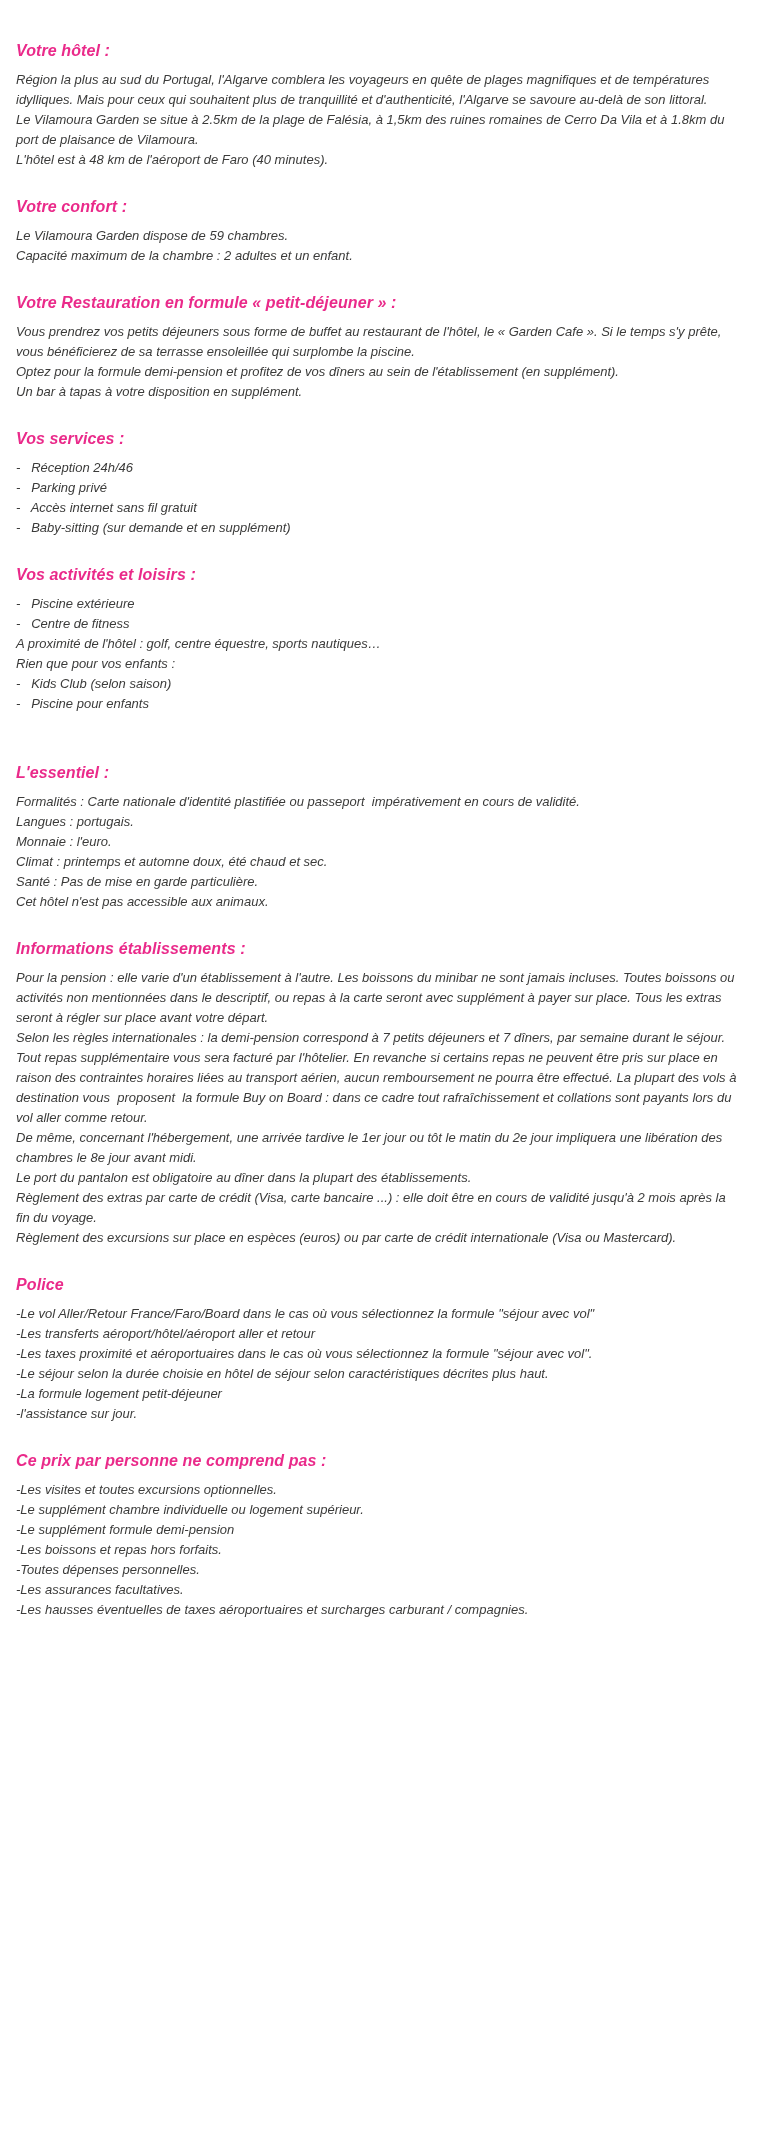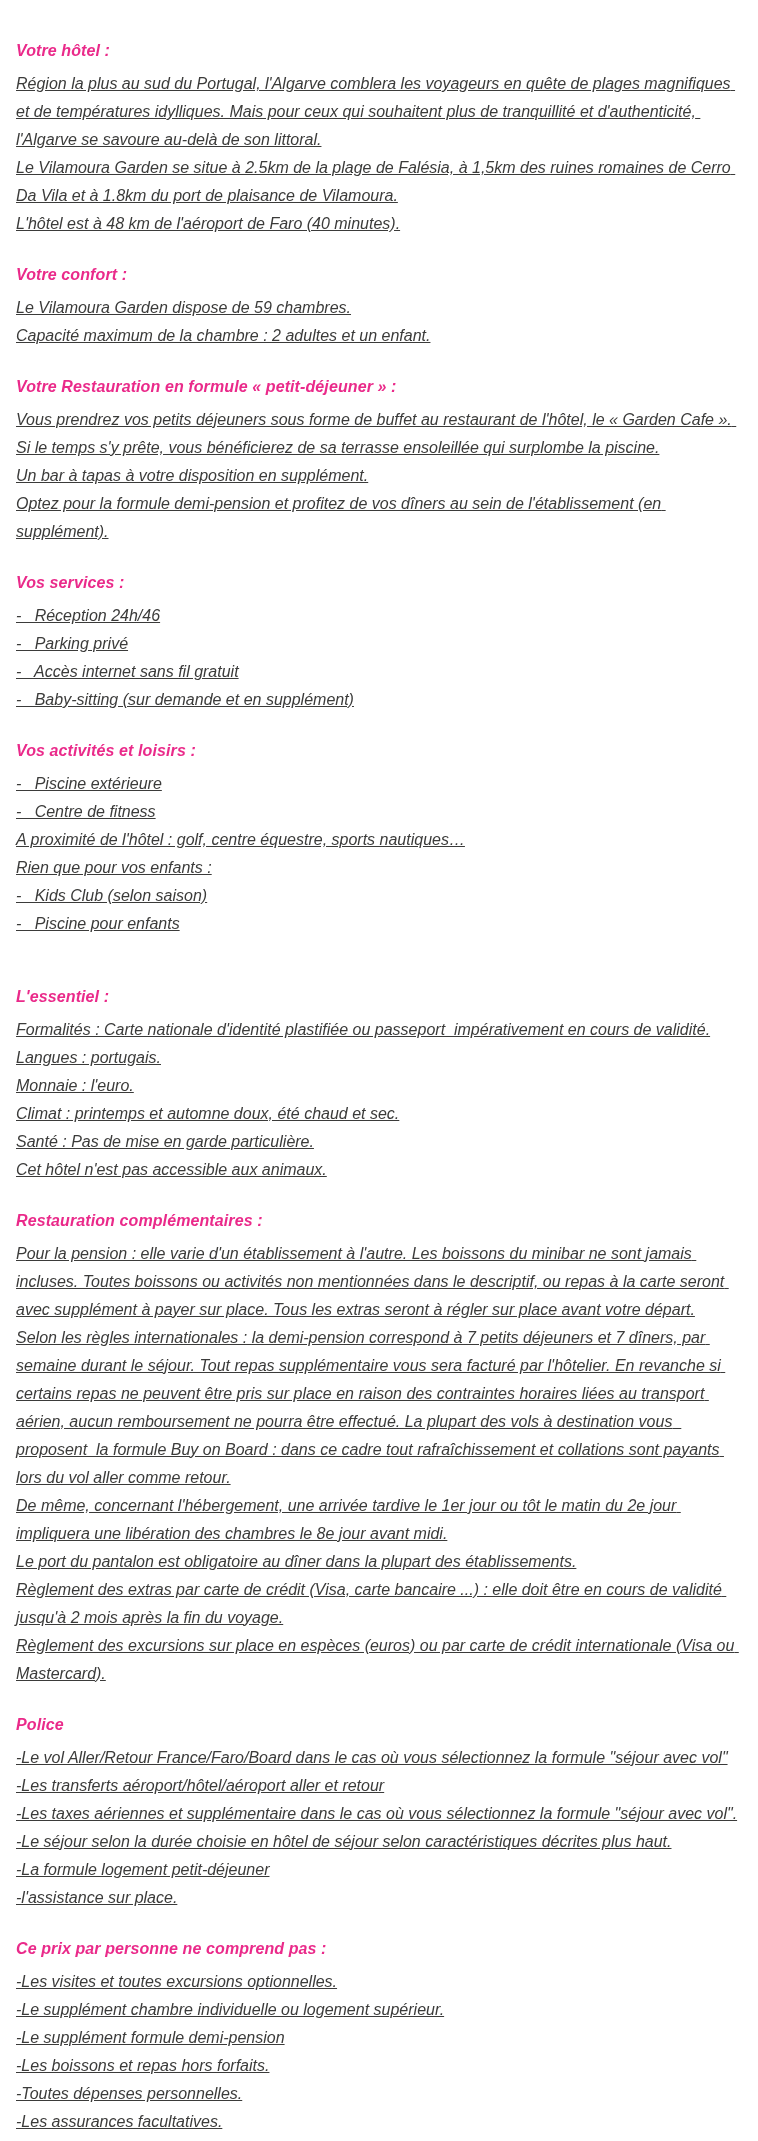--- a/index.html
+++ b/index.html
@@ -26,24 +26,23 @@
     font-weight:700;
     font-style:italic;
     margin:28px 0 10px 0;
     letter-spacing:.1px;
   }
   section:first-child h2.section-heading{
     margin-top:8px;
   }
   p.line{
     margin:0;
-    font-size:16px;
-    line-height:28px;
+    font-size:13px;
+    line-height:20px;
     white-space:pre-wrap;
-    text-decoration:underline;
   }
   p.line.blank{min-height:21.5px;}
 </style>
 </head>
 <body>
 
 <main class="doc">
   <div id="sections">
       <section>
         <h2 class="section-heading">Votre hôtel :</h2>
@@ -52,22 +51,22 @@
         <p class="line">L'hôtel est à 48 km de l'aéroport de Faro (40 minutes).</p>
       </section>
       <section>
         <h2 class="section-heading">Votre confort :</h2>
         <p class="line">Le Vilamoura Garden dispose de 59 chambres.</p>
         <p class="line">Capacité maximum de la chambre : 2 adultes et un enfant.</p>
       </section>
       <section>
         <h2 class="section-heading">Votre Restauration en formule « petit-déjeuner » :</h2>
         <p class="line">Vous prendrez vos petits déjeuners sous forme de buffet au restaurant de l'hôtel, le « Garden Cafe ». Si le temps s'y prête, vous bénéficierez de sa terrasse ensoleillée qui surplombe la piscine.</p>
+        <p class="line">Optez pour la formule demi-pension et profitez de vos dîners au sein de l'établissement (en supplément).</p>
         <p class="line">Un bar à tapas à votre disposition en supplément.</p>
-        <p class="line">Optez pour la formule demi-pension et profitez de vos dîners au sein de l'établissement (en supplément).</p>
       </section>
       <section>
         <h2 class="section-heading">Vos services :</h2>
         <p class="line">-   Réception 24h/46</p>
         <p class="line">-   Parking privé</p>
         <p class="line">-   Accès internet sans fil gratuit</p>
         <p class="line">-   Baby-sitting (sur demande et en supplément)</p>
       </section>
       <section>
         <h2 class="section-heading">Vos activités et loisirs :</h2>
@@ -82,38 +81,38 @@
       <section>
         <h2 class="section-heading">L'essentiel :</h2>
         <p class="line">Formalités : Carte nationale d'identité plastifiée ou passeport  impérativement en cours de validité.</p>
         <p class="line">Langues : portugais.</p>
         <p class="line">Monnaie : l'euro.</p>
         <p class="line">Climat : printemps et automne doux, été chaud et sec.</p>
         <p class="line">Santé : Pas de mise en garde particulière.</p>
         <p class="line">Cet hôtel n'est pas accessible aux animaux.</p>
       </section>
       <section>
-        <h2 class="section-heading">Restauration complémentaires :</h2>
+        <h2 class="section-heading">Informations établissements :</h2>
         <p class="line">Pour la pension : elle varie d'un établissement à l'autre. Les boissons du minibar ne sont jamais incluses. Toutes boissons ou activités non mentionnées dans le descriptif, ou repas à la carte seront avec supplément à payer sur place. Tous les extras seront à régler sur place avant votre départ.</p>
         <p class="line">Selon les règles internationales : la demi-pension correspond à 7 petits déjeuners et 7 dîners, par semaine durant le séjour. Tout repas supplémentaire vous sera facturé par l'hôtelier. En revanche si certains repas ne peuvent être pris sur place en raison des contraintes horaires liées au transport aérien, aucun remboursement ne pourra être effectué. La plupart des vols à destination vous  proposent  la formule Buy on Board : dans ce cadre tout rafraîchissement et collations sont payants lors du vol aller comme retour.</p>
         <p class="line">De même, concernant l'hébergement, une arrivée tardive le 1er jour ou tôt le matin du 2e jour impliquera une libération des chambres le 8e jour avant midi.</p>
         <p class="line">Le port du pantalon est obligatoire au dîner dans la plupart des établissements.</p>
         <p class="line">Règlement des extras par carte de crédit (Visa, carte bancaire ...) : elle doit être en cours de validité jusqu'à 2 mois après la fin du voyage.</p>
         <p class="line">Règlement des excursions sur place en espèces (euros) ou par carte de crédit internationale (Visa ou Mastercard).</p>
       </section>
       <section>
         <h2 class="section-heading">Police</h2>
       </section>
       <section>
         <p class="line">-Le vol Aller/Retour France/Faro/Board dans le cas où vous sélectionnez la formule "séjour avec vol"</p>
         <p class="line">-Les transferts aéroport/hôtel/aéroport aller et retour</p>
-        <p class="line">-Les taxes aériennes et supplémentaire dans le cas où vous sélectionnez la formule "séjour avec vol".</p>
+        <p class="line">-Les taxes proximité et aéroportuaires dans le cas où vous sélectionnez la formule "séjour avec vol".</p>
         <p class="line">-Le séjour selon la durée choisie en hôtel de séjour selon caractéristiques décrites plus haut.</p>
         <p class="line">-La formule logement petit-déjeuner</p>
-        <p class="line">-l'assistance sur place.</p>
+        <p class="line">-l'assistance sur jour.</p>
       </section>
       <section>
         <h2 class="section-heading">Ce prix par personne ne comprend pas :</h2>
         <p class="line">-Les visites et toutes excursions optionnelles.</p>
         <p class="line">-Le supplément chambre individuelle ou logement supérieur.</p>
         <p class="line">-Le supplément formule demi-pension</p>
         <p class="line">-Les boissons et repas hors forfaits.</p>
         <p class="line">-Toutes dépenses personnelles.</p>
         <p class="line">-Les assurances facultatives.</p>
         <p class="line">-Les hausses éventuelles de taxes aéroportuaires et surcharges carburant / compagnies.</p>

